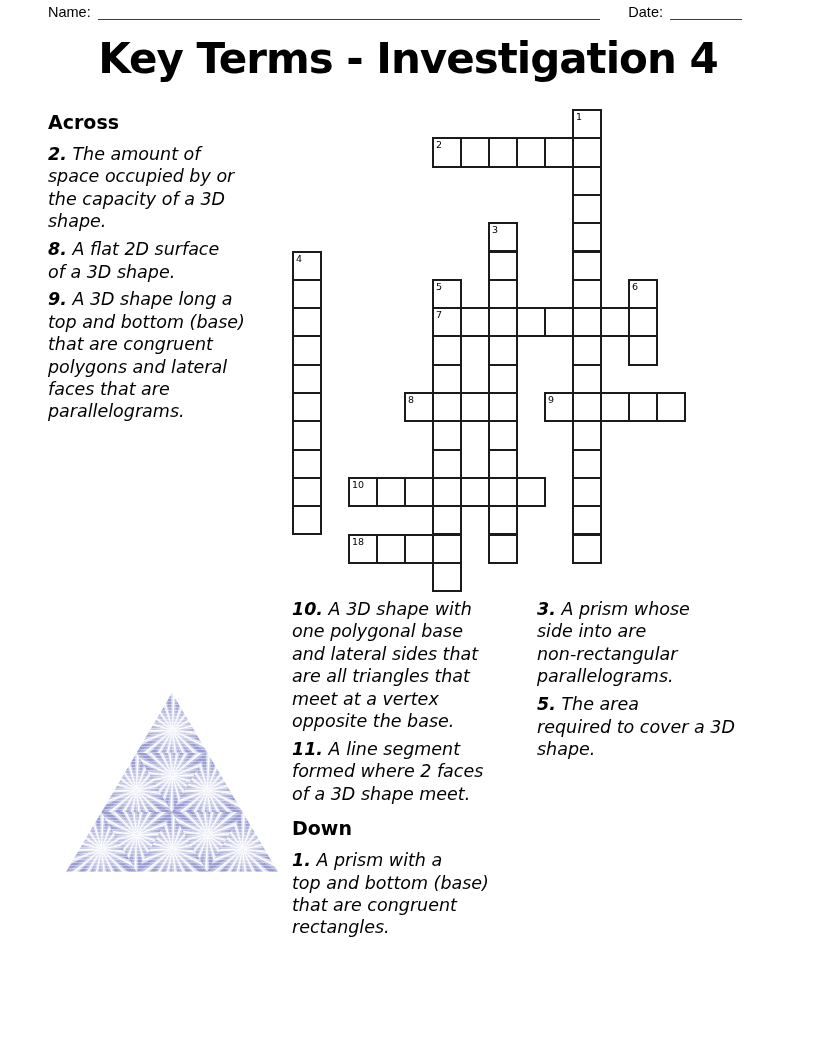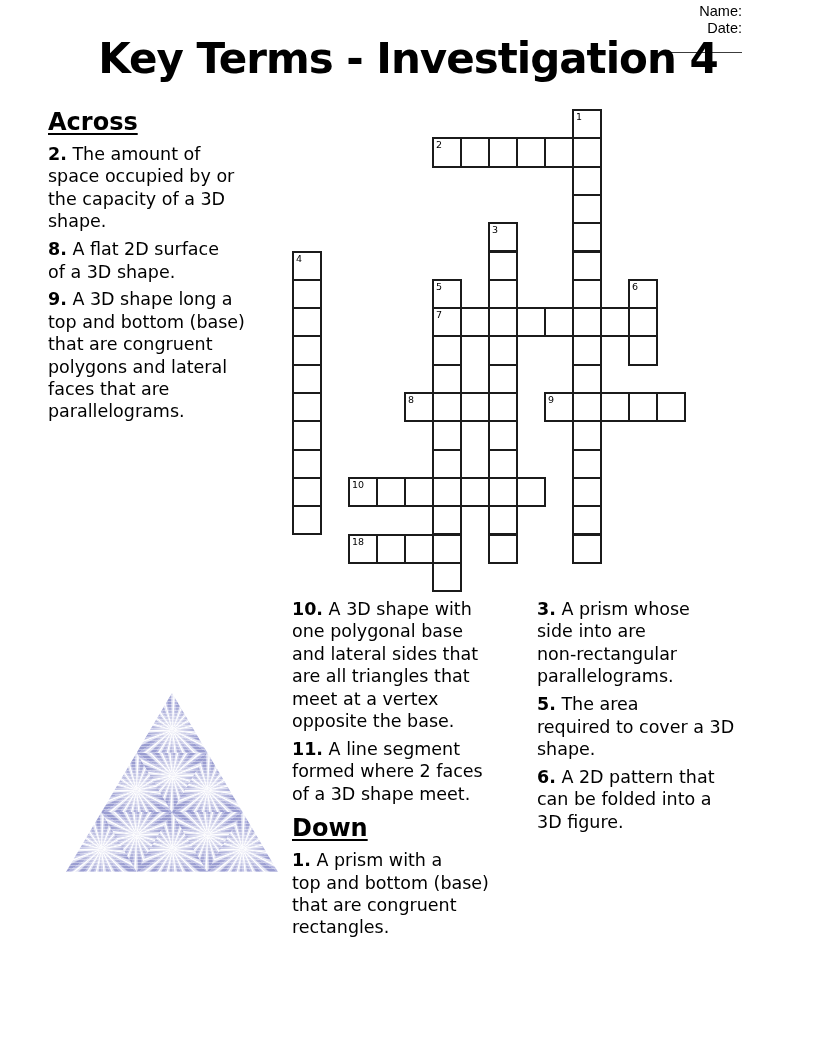--- a/index.html
+++ b/index.html
@@ -7,45 +7,45 @@
     width:816px; height:1056px; position:relative;
     background:#ffffff; color:#000;
     font-family:"DejaVu Sans","Liberation Sans",sans-serif;
     overflow:hidden;
   }
 
   
   .header-row {
     position:absolute; left:48px; top:3px; width:694px;
     display:flex; align-items:flex-end;
-    font-family:"Liberation Sans",sans-serif; font-size:14.5px;flex-direction:column;
+    font-family:"Liberation Sans",sans-serif; font-size:14.5px;
   }
   .fill-line { border-bottom:1.5px solid #3c3c3c; height:16px; }
   .name-line { flex:1; margin-left:7px; }
   .date-label { margin-left:28px; }
   .date-line { width:72px; margin-left:7px; }
 
   
   .title {
     position:absolute; left:0; top:34px; width:816px;
     text-align:center; font-size:42px; font-weight:700;
     letter-spacing:-1px; white-space:nowrap;
   }
 
   
   .clue-col { position:absolute; font-size:17.5px; line-height:22.4px; }
   #across-col { left:48px;  top:110px; width:240px; }
   #mid-col    { left:292px; top:598px; width:240px; }
   #right-col  { left:537px; top:598px; width:240px; }
   .clue-col h2 {
-    font-size:24px; line-height:24px; margin:0 0 9px 0; font-weight:bold;
-    text-decoration:underline; text-decoration-thickness:2px; text-underline-offset:3px;
+    font-size:19px; line-height:24px; margin:0 0 9px 0; font-weight:bold;
+    text-decoration-thickness:2px; text-underline-offset:3px;
   }
   #mid-col h2 { margin-top:11px; }
-  .clue { margin:0 0 5.5px 0; }
+  .clue { margin:0 0 5.5px 0;font-style:italic; }
   .clue b { font-weight:bold; }
   .clue .txt { white-space:pre-line; }
 
   
   #grid { position:absolute; left:292px; top:109px; width:400px; height:490px; }
   .cell {
     position:absolute; width:30px; height:30.3px; box-sizing:border-box;
     background:#ffffff; border:2px solid #1b1b1b;
   }
   .cellnum {
@@ -229,16 +229,13 @@
 </div>
 
 <div class="clue-col" id="right-col">
   <p class="clue"><b>3.</b> <span class="txt">A prism whose
 side into are
 non-rectangular
 parallelograms.</span></p>
   <p class="clue"><b>5.</b> <span class="txt">The area
 required to cover a 3D
 shape.</span></p>
-  <p class="clue"><b>6.</b> <span class="txt">A 2D pattern that
-can be folded into a
-3D figure.</span></p>
 </div>
 
 </body></html>

